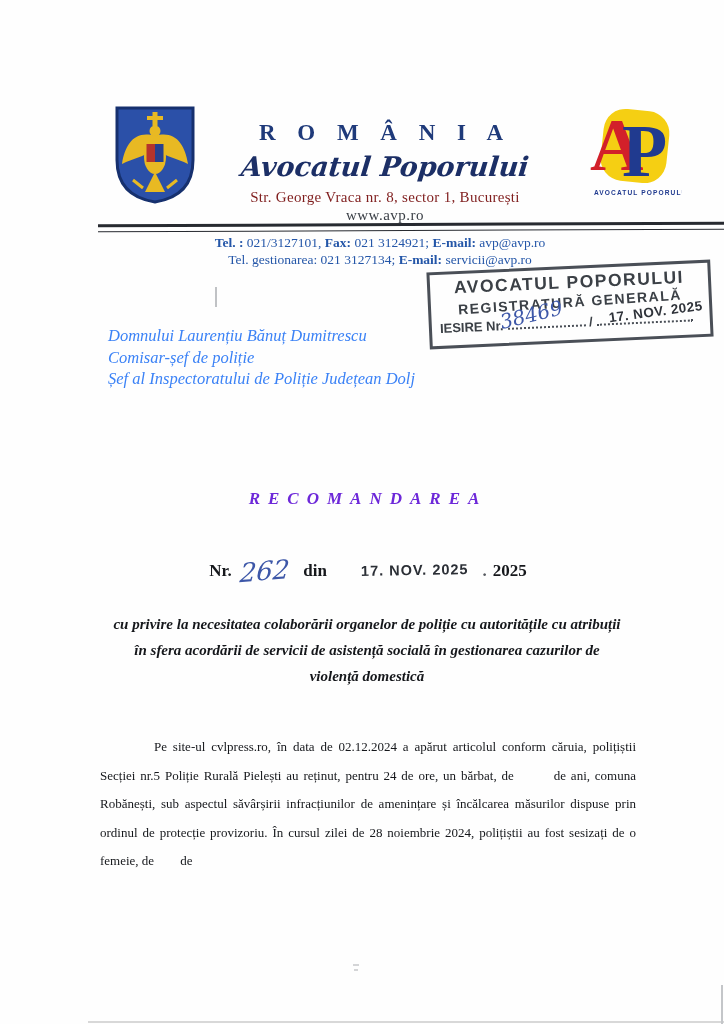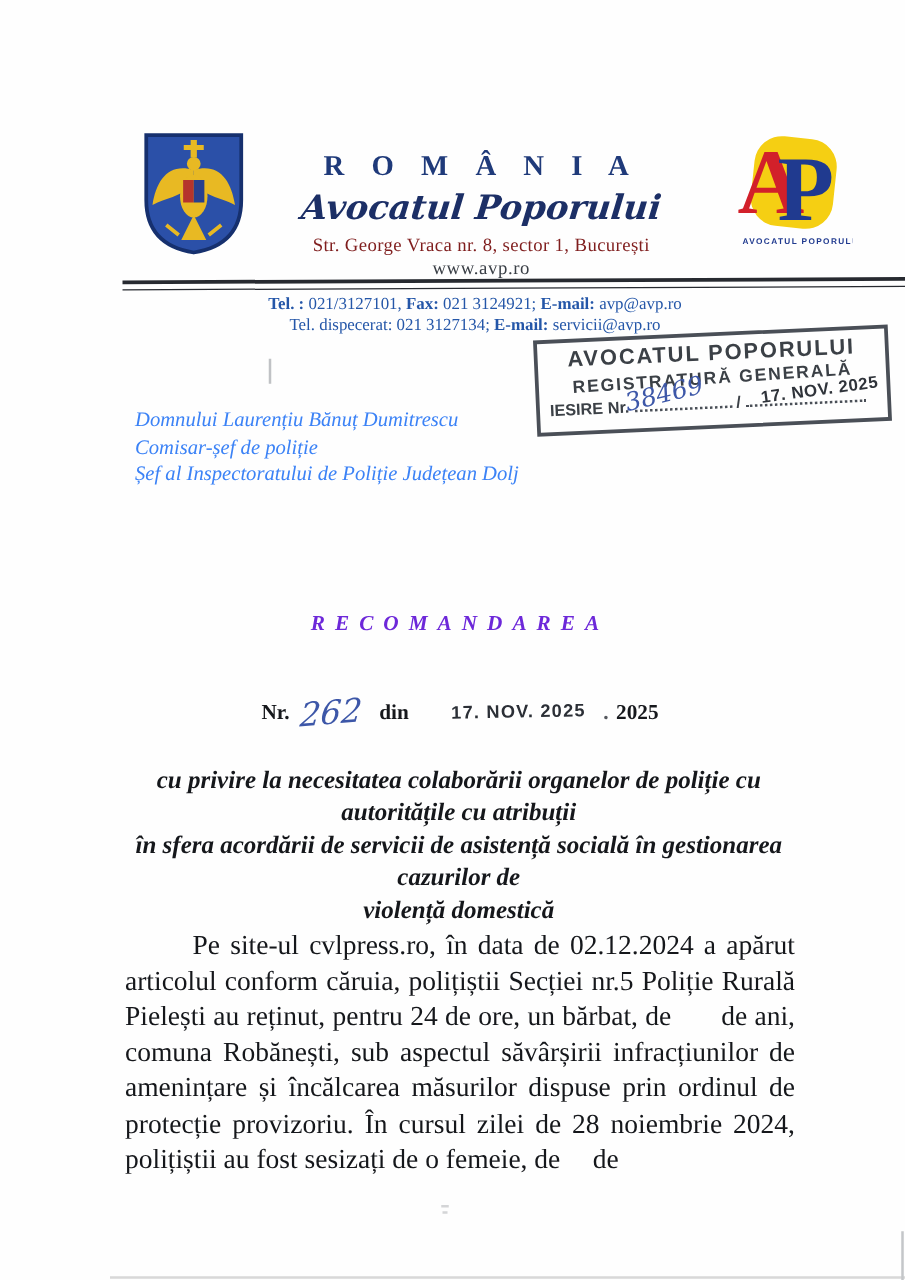--- a/index.html
+++ b/index.html
@@ -88,26 +88,26 @@
   }
   .nr-date-stamp{
     display:inline-block;margin-left:34px;
     font-family:"Liberation Sans", sans-serif;font-weight:bold;
     font-size:14.5px;letter-spacing:1px;color:#2b2f36;
     transform:rotate(-1deg);vertical-align:1px;
   }
   .nr-dot{margin:0 6px 0 14px;color:#55585e;}
   .subject{
     position:absolute;left:96px;top:611px;width:542px;text-align:center;
-    font-weight:bold;font-style:italic;font-size:20px;line-height:26px;color:#15171b;
+    font-weight:bold;font-style:italic;font-size:15px;line-height:26px;color:#15171b;
   }
   
   .body-par{
     position:absolute;left:100px;top:720px;width:536px;
-    font-size:22px;line-height:28.5px;text-align:justify;text-indent:54px;
+    font-size:13px;line-height:28.5px;text-align:justify;text-indent:54px;
     color:#15171b;
   }
   .redact-gap{display:inline-block;width:40px;}
   .redact-gap.small{width:26px;}
   
   .stray-tick{position:absolute;left:215px;top:287px;width:2px;height:20px;background:#8d9096;opacity:.55;}
   .artifact-bottom{position:absolute;left:352px;top:962px;width:8px;height:18px;opacity:.28;}
   .artifact-bottom i{display:block;background:#6b6e74;}
   .artifact-bottom i:nth-child(1){width:6px;height:2px;margin:2px 0 3px 1px;}
   .artifact-bottom i:nth-child(2){width:4px;height:2px;margin-left:2px;}
@@ -152,21 +152,21 @@
   <div class="contact">
     <div>
       <b>Tel. :</b>
       <span>021/3127101,</span>
       <b>Fax:</b>
       <span>021 3124921;</span>
       <b>E-mail:</b>
       <span>avp@avp.ro</span>
     </div>
     <div>
-      <span>Tel. dispecerat:</span>
+      <span>Tel. gestionarea:</span>
       <span>021 3127134;</span>
       <b>E-mail:</b>
       <span>servicii@avp.ro</span>
     </div>
   </div>
 
   <div class="stamp">
     <div class="stamp-org">AVOCATUL POPORULUI</div>
     <div class="stamp-reg">REGISTRATURĂ GENERALĂ</div>
     <div class="stamp-row">

